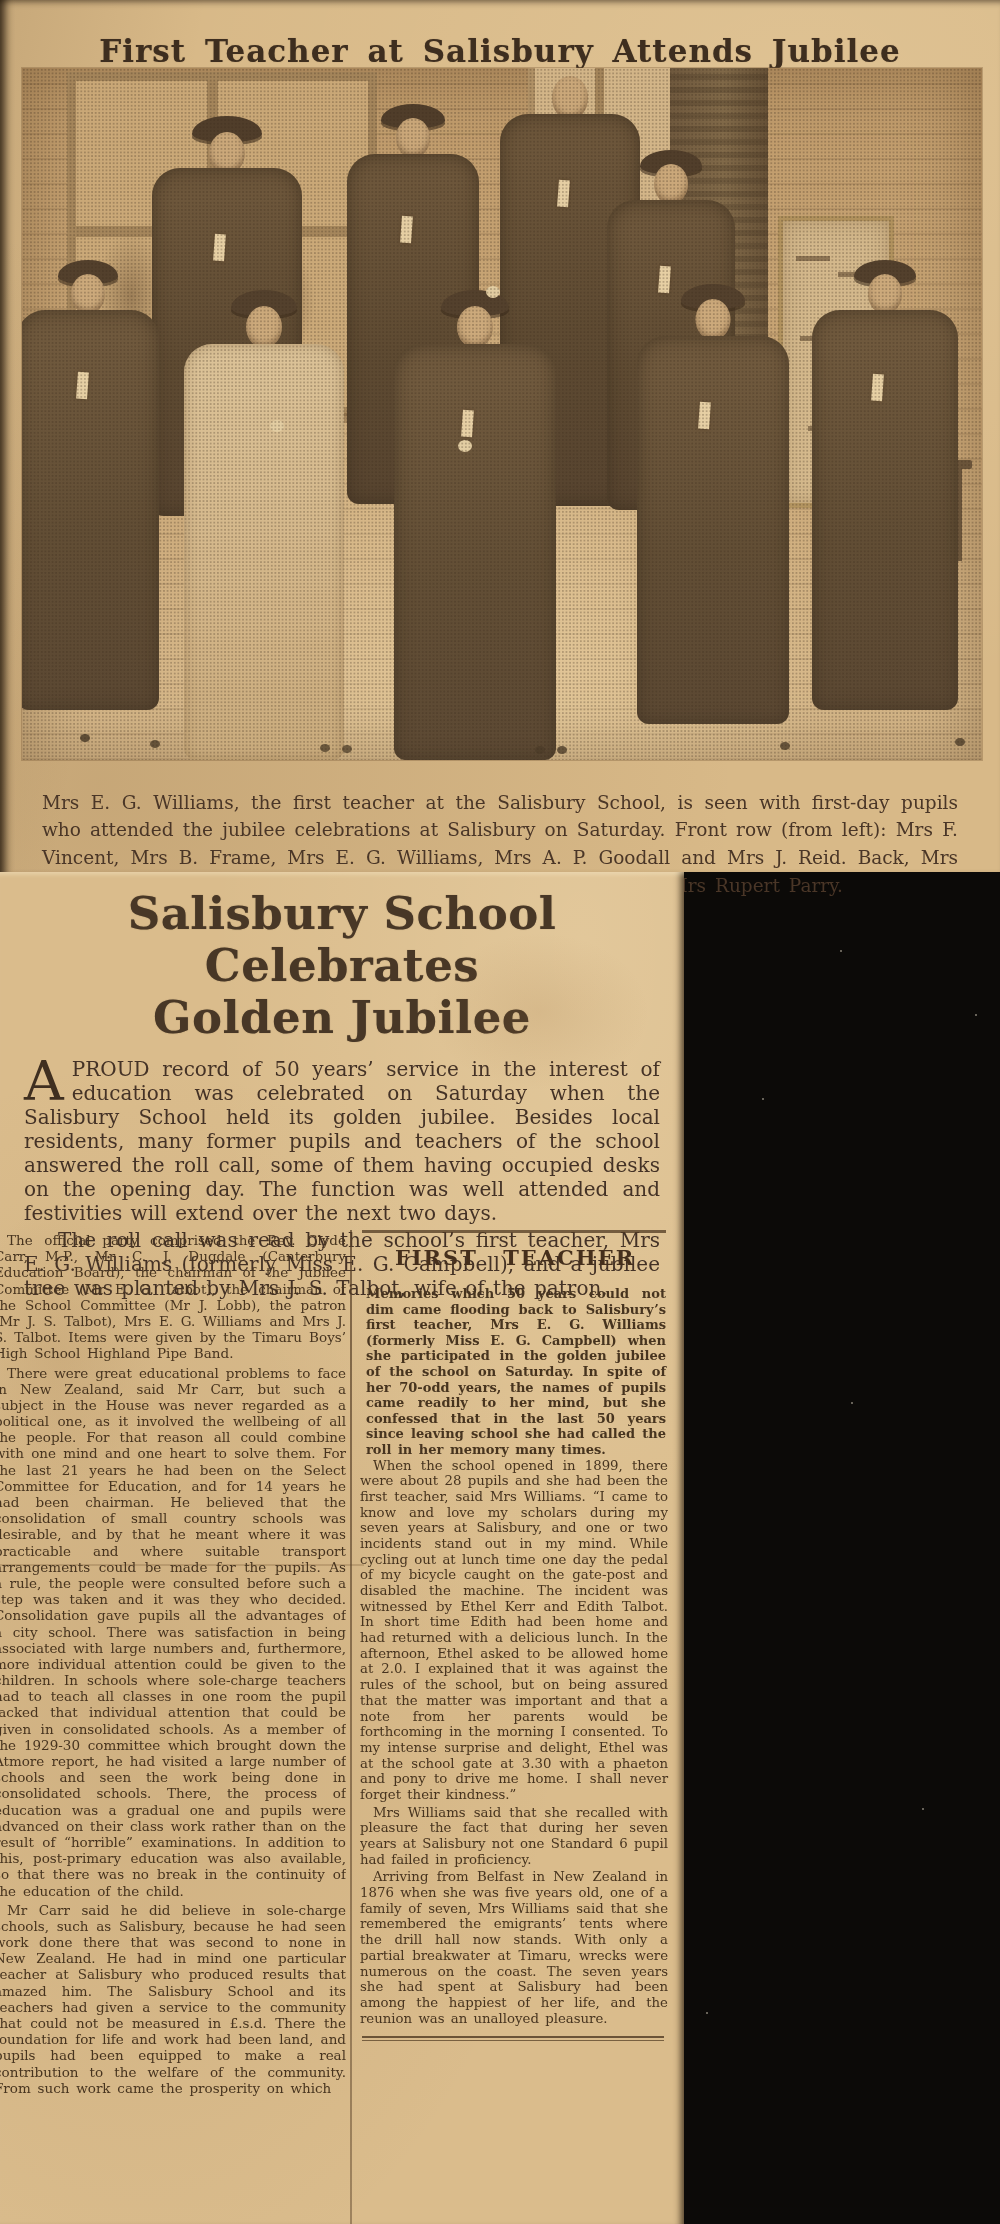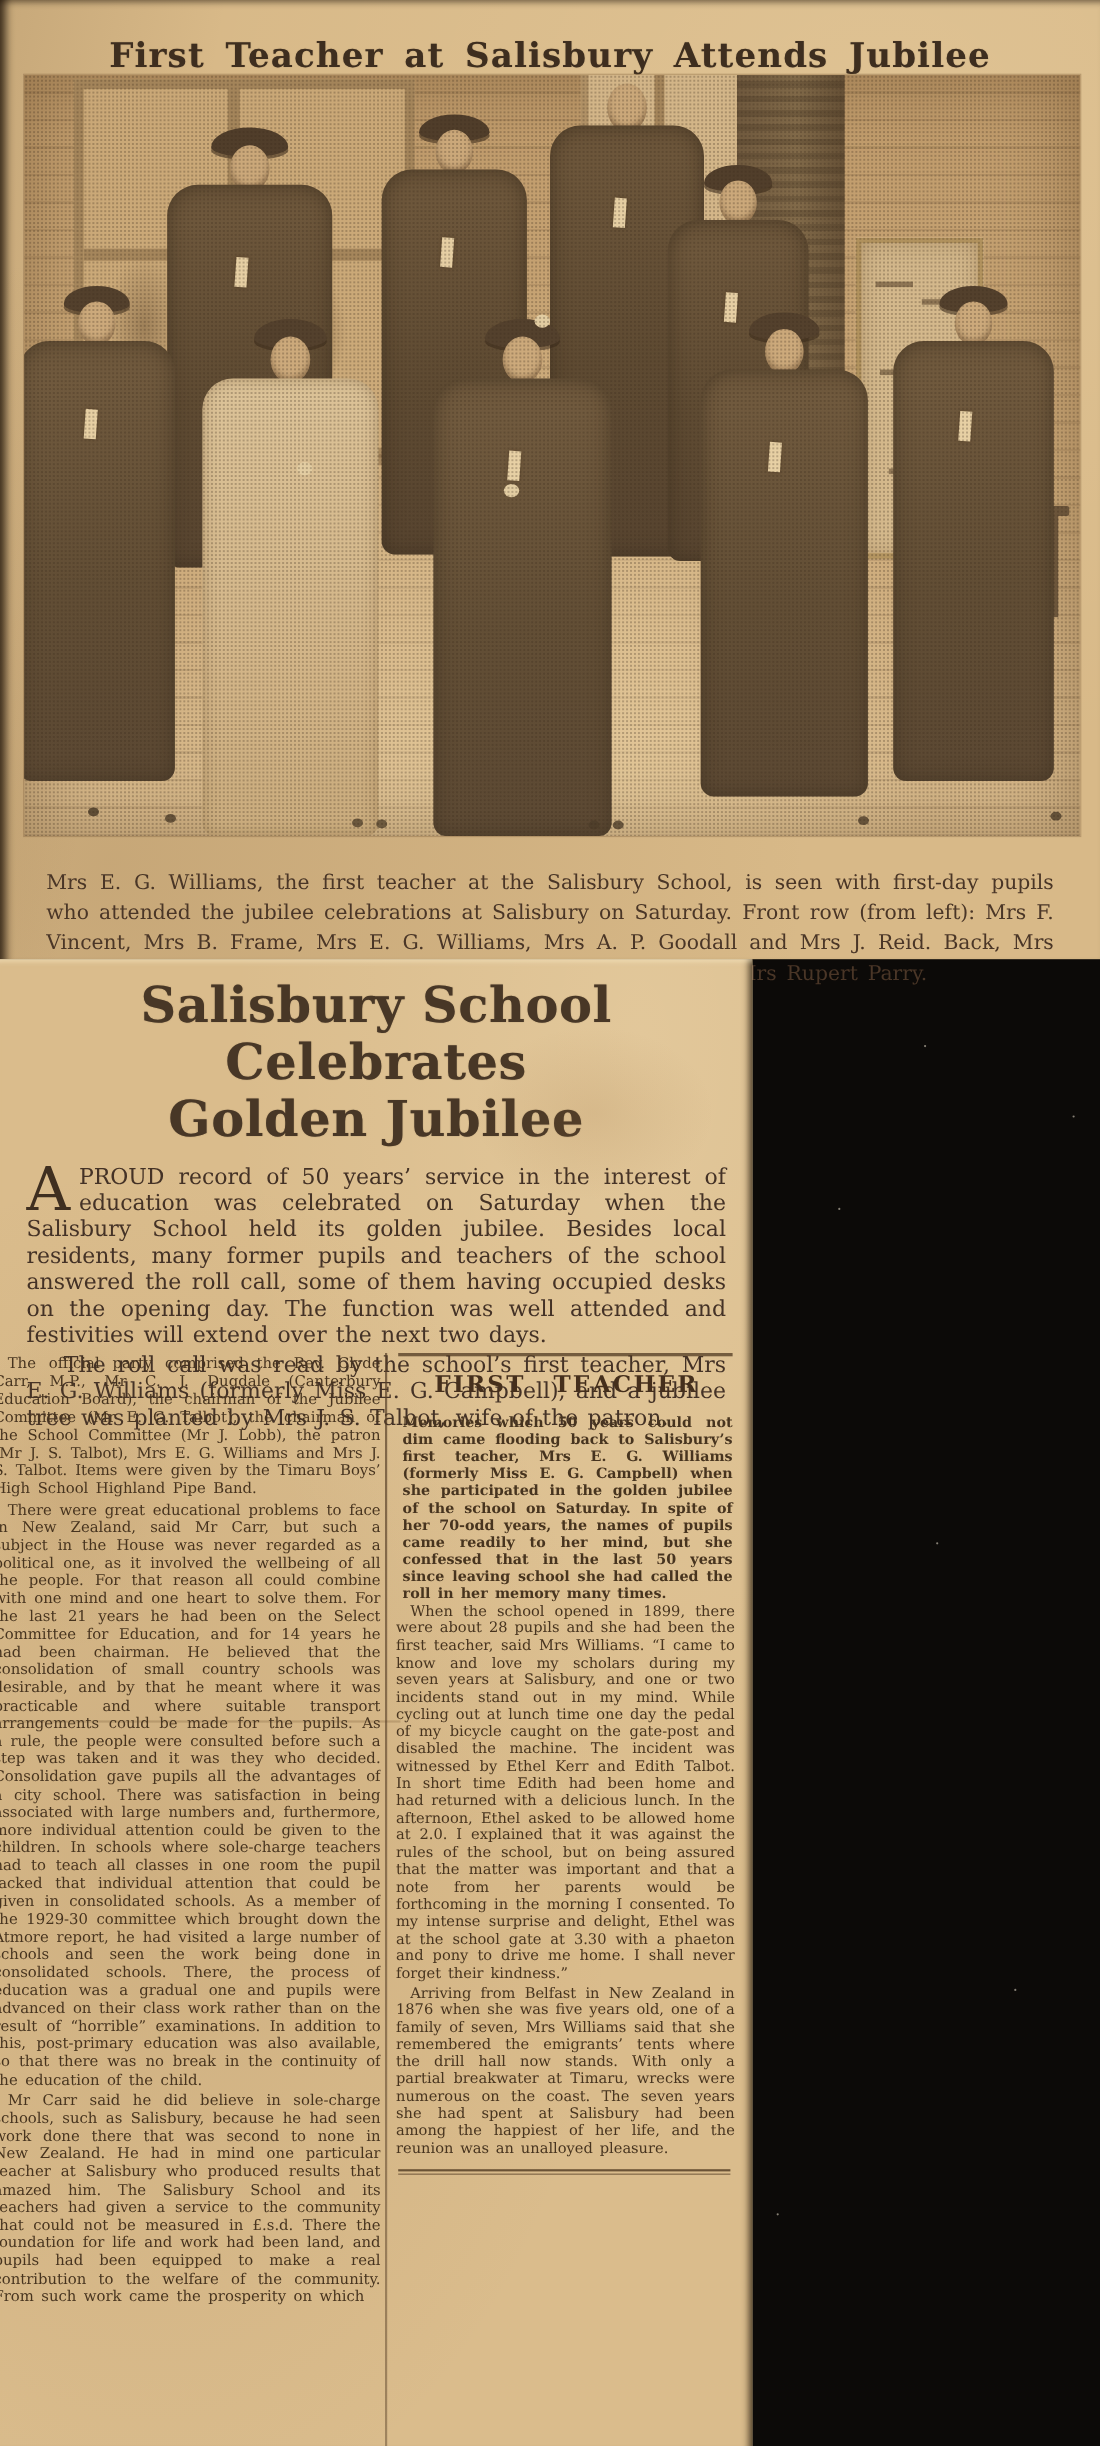--- a/index.html
+++ b/index.html
@@ -252,17 +252,18 @@
       <p>Mr Carr said he did believe in sole-charge schools, such as Salisbury, because he had seen work done there that was second to none in New Zealand. He had in mind one particular teacher at Salisbury who produced results that amazed him. The Salisbury School and its teachers had given a service to the community that could not be measured in £.s.d. There the foundation for life and work had been land, and pupils had been equipped to make a real contribution to the welfare of the community. From such work came the prosperity on which</p>
     </div>
 
     <div class="v-divider"></div>
 
     <div class="col-right">
       <div class="toprule"></div>
       <div class="kicker">FIRST TEACHER</div>
       <p class="rc-intro">Memories which 50 years could not dim came flooding back to Salisbury’s first teacher, Mrs E. G. Williams (formerly Miss E. G. Campbell) when she participated in the golden jubilee of the school on Saturday. In spite of her 70-odd years, the names of pupils came readily to her mind, but she confessed that in the last 50 years since leaving school she had called the roll in her memory many times.</p>
       <p class="body">When the school opened in 1899, there were about 28 pupils and she had been the first teacher, said Mrs Williams. “I came to know and love my scholars during my seven years at Salisbury, and one or two incidents stand out in my mind. While cycling out at lunch time one day the pedal of my bicycle caught on the gate-post and disabled the machine. The incident was witnessed by Ethel Kerr and Edith Talbot. In short time Edith had been home and had returned with a delicious lunch. In the afternoon, Ethel asked to be allowed home at 2.0. I explained that it was against the rules of the school, but on being assured that the matter was important and that a note from her parents would be forthcoming in the morning I consented. To my intense surprise and delight, Ethel was at the school gate at 3.30 with a phaeton and pony to drive me home. I shall never forget their kindness.”</p>
+      <p class="body">Mrs Williams said that she recalled with pleasure the fact that during her seven years at Salisbury not one Standard 6 pupil had failed in proficiency.</p>
       <p class="body">Arriving from Belfast in New Zealand in 1876 when she was five years old, one of a family of seven, Mrs Williams said that she remembered the emigrants’ tents where the drill hall now stands. With only a partial breakwater at Timaru, wrecks were numerous on the coast. The seven years she had spent at Salisbury had been among the happiest of her life, and the reunion was an unalloyed pleasure.</p>
       <div class="dbl-rule"></div>
     </div>
   </div>
 </section>
 
 </body></html>

